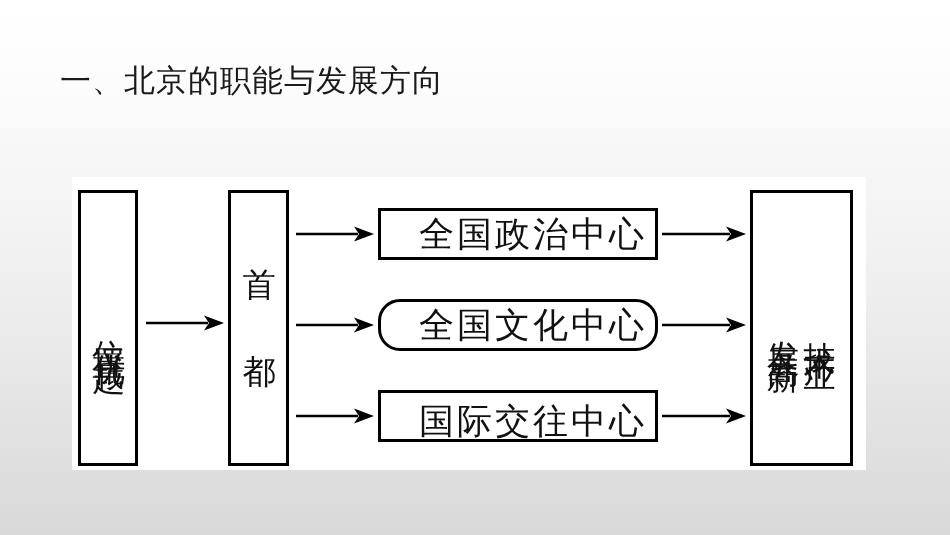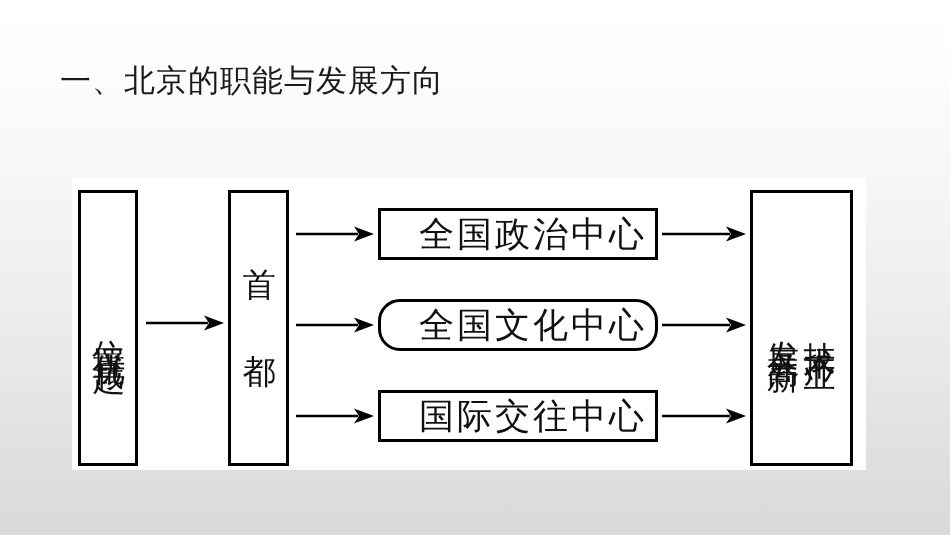--- a/index.html
+++ b/index.html
@@ -180,21 +180,21 @@
     </span>
 
     <div class="node-box node-mid" style="left:306px; top:31px;">
       <span class="htext">全国政治中心</span>
     </div>
 
     <div class="node-box node-mid" style="left:306px; top:122px;border-radius:22px;">
       <span class="htext">全国文化中心</span>
     </div>
 
-    <div class="node-box node-mid" style="left:306px; top:213px;">
+    <div class="node-box node-mid" style="left:306px; top:213px;align-items:flex-end;">
       <span class="htext">国际交往中心</span>
     </div>
 
     <span class="arrow arrow-c1" style="left:590px; top:47px;">
       <svg width="84" height="20" viewBox="0 0 84 20">
         <line x1="0" y1="10" x2="68" y2="10" stroke="#000" stroke-width="2.4"></line>
         <polygon points="64,2.5 84,10 64,17.5 69,10" fill="#000"></polygon>
       </svg>
     </span>
     <span class="arrow arrow-c2" style="left:590px; top:138px;">

